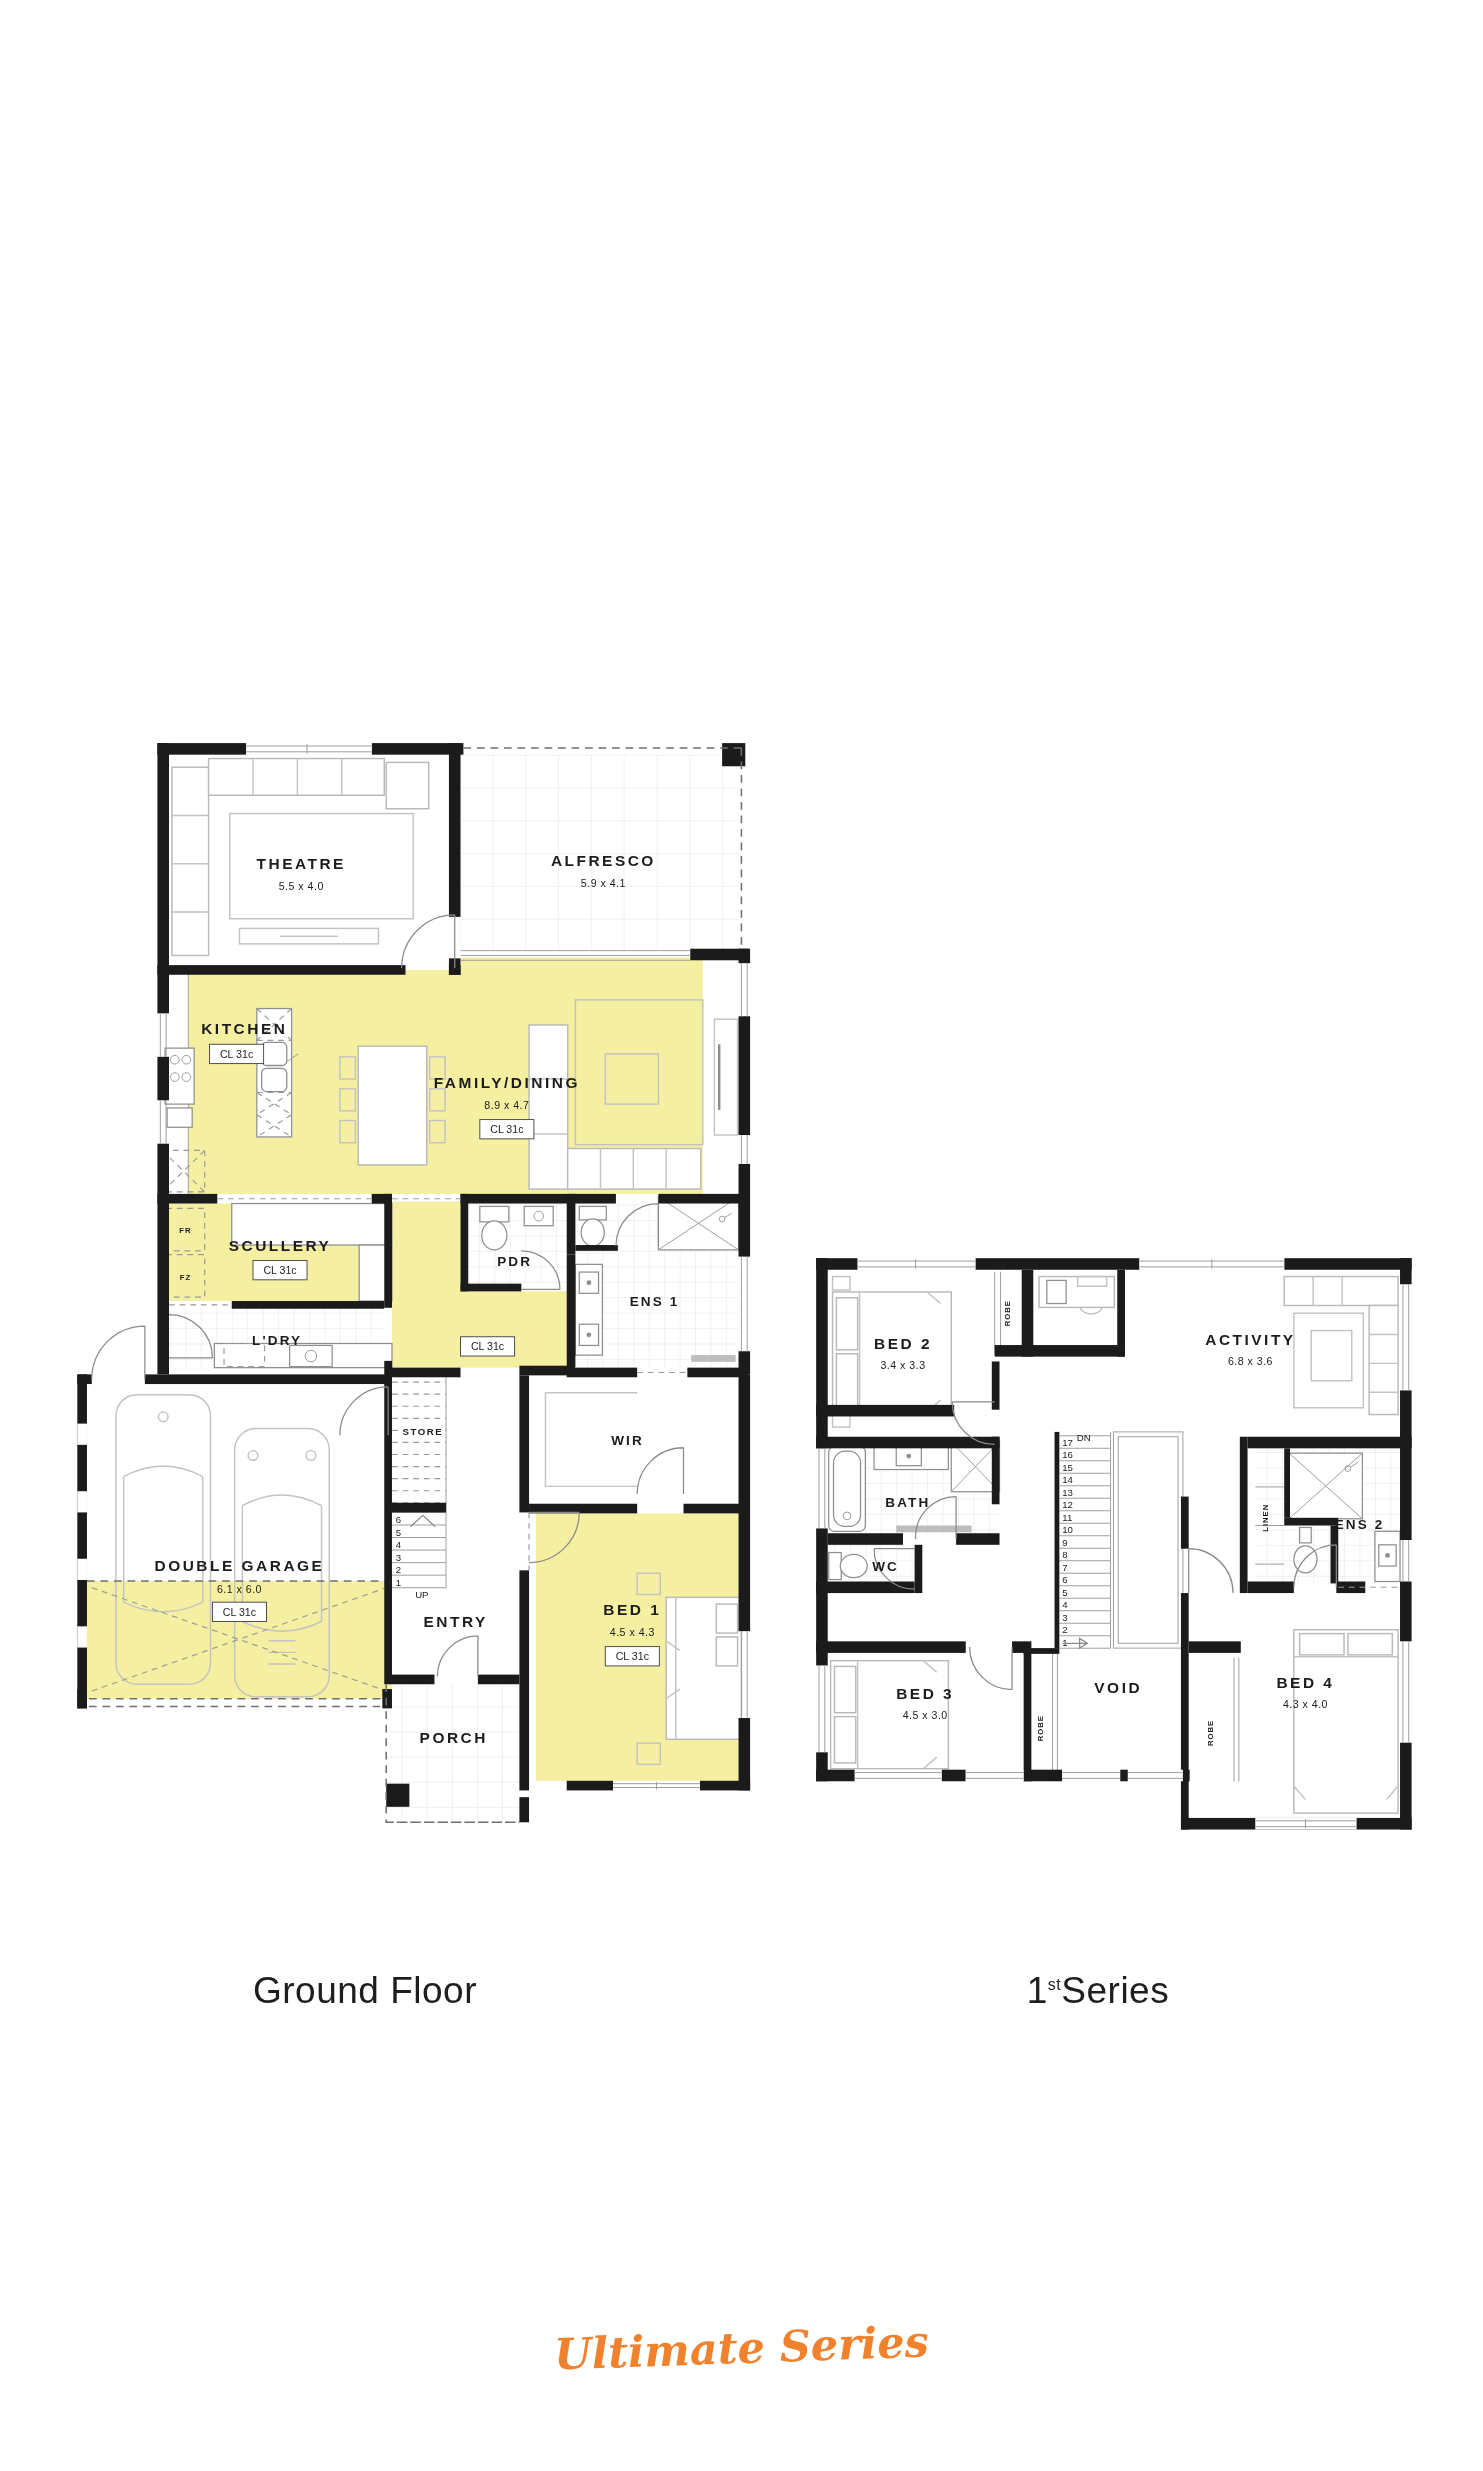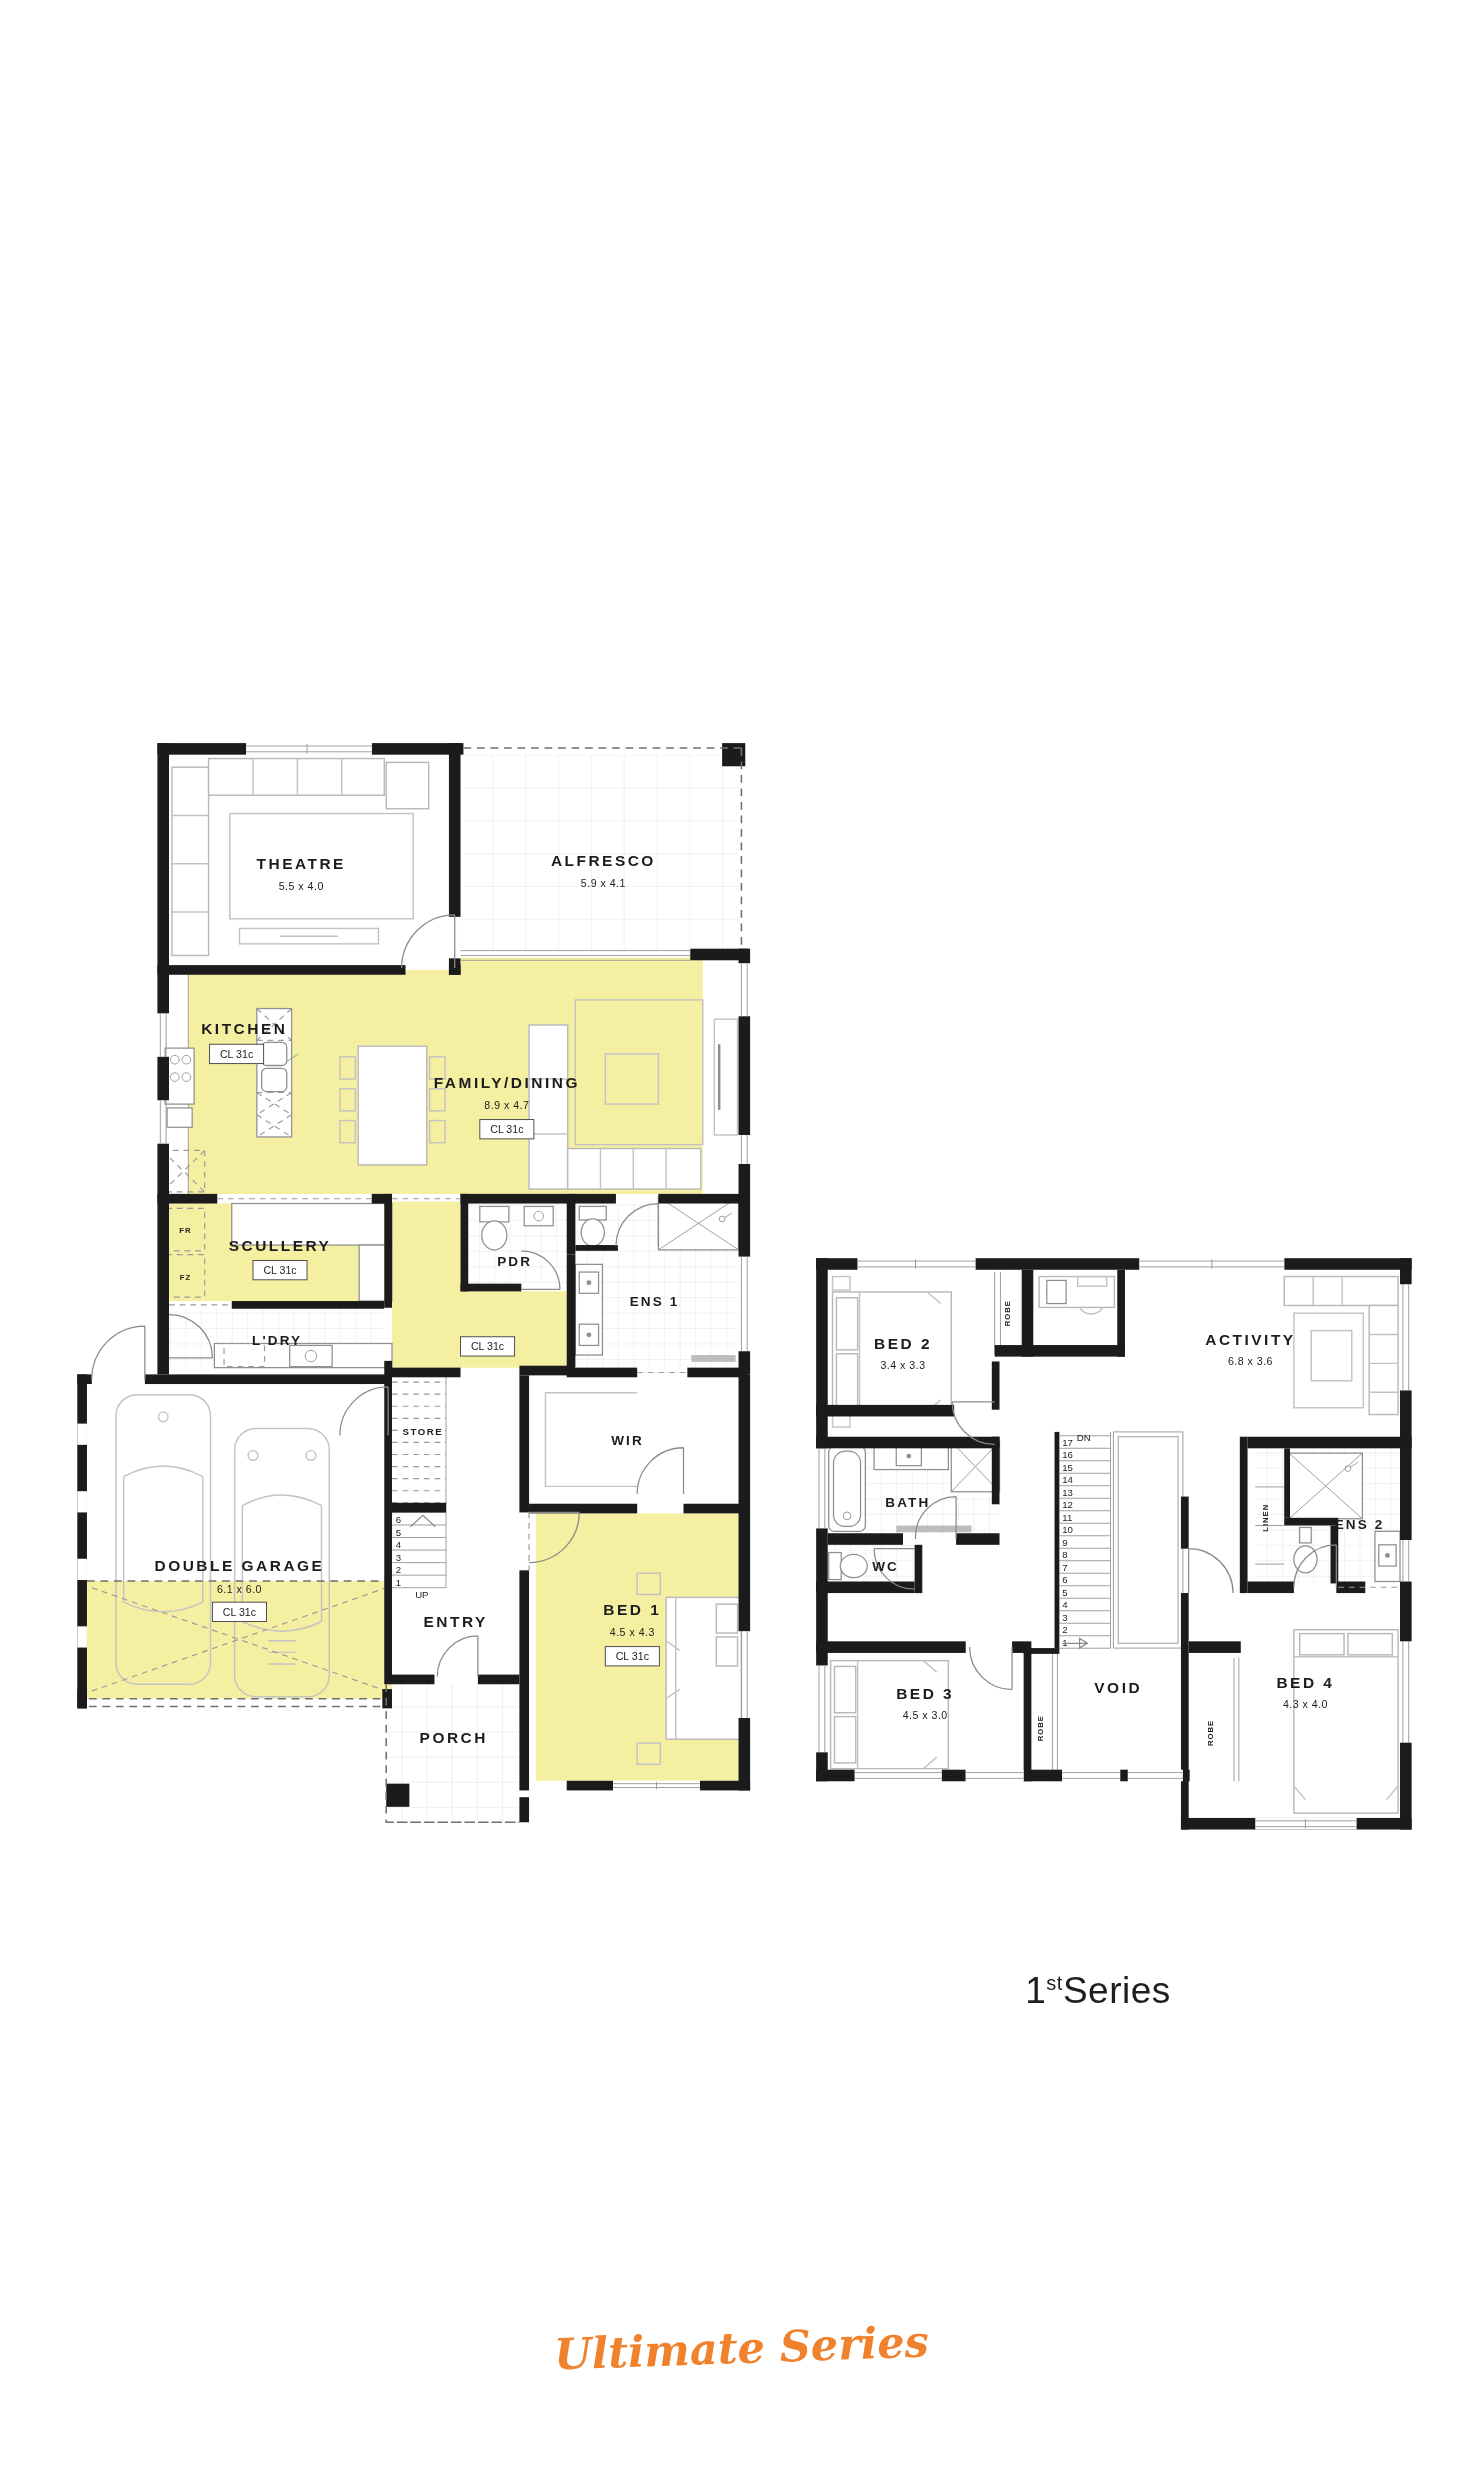--- a/index.html
+++ b/index.html
@@ -20,21 +20,21 @@
   .lbl2{font:700 14px "Liberation Sans",sans-serif;letter-spacing:2.2px;fill:#1c1c1c;text-anchor:middle;}
   .dims{font:500 11px "Liberation Sans",sans-serif;letter-spacing:.5px;fill:#1c1c1c;text-anchor:middle;}
   .tagt{font:500 11px "Liberation Sans",sans-serif;fill:#1c1c1c;text-anchor:middle;}
   .sml{font:700 10px "Liberation Sans",sans-serif;letter-spacing:1.6px;fill:#1c1c1c;text-anchor:middle;paint-order:stroke;stroke:#fff;stroke-width:4px;}
   .tiny{font:700 8px "Liberation Sans",sans-serif;letter-spacing:1px;fill:#1c1c1c;text-anchor:middle;}
   .num{font:400 10px "Liberation Sans",sans-serif;fill:#1c1c1c;}
   .tagbox{fill:#ffffff;stroke:#4a4a4a;stroke-width:1;}
   
   .caption{position:absolute;width:386px;text-align:center;font-size:37px;color:#1e1e1e;
            font-family:"Liberation Sans",sans-serif;font-weight:400;letter-spacing:0.5px;}
-  .caption sup{font-size:20px;}
+  .caption sup{font-size:16px;}
   #brand{position:absolute;left:452px;top:2323px;width:579px;text-align:center;
          font-family:"DejaVu Serif",serif;font-style:italic;font-weight:700;font-size:43px;
          transform:rotate(-2deg);}
 </style>
 </head>
 <body>
 <div id="canvas">
 
 <svg style="left:58px;top:714px;" width="695" height="1120" viewBox="60 740 720 1160">
   <defs>
@@ -599,18 +599,19 @@
     <text class="tiny" transform="rotate(-90 1080 1790)" x="1080" y="1790">ROBE</text>
     <text class="lbl" x="1158" y="1754">VOID</text>
     <text class="tiny" transform="rotate(-90 1313 1572)" x="1313" y="1572">LINEN</text>
     <text class="lbl2" x="1408" y="1584">ENS 2</text>
     <text class="lbl" x="1352" y="1748">BED 4</text>
     <text class="dims" x="1352" y="1769">4.3 x 4.0</text>
     <text class="tiny" transform="rotate(-90 1256 1795)" x="1256" y="1795">ROBE</text>
   </g>
 </svg>
 
+<div class="caption" style="left:172px;top:1970px;"><span>Ground Floor</span></div>
 <div class="caption" style="left:905px;top:1970px;"><span>1</span><sup>st</sup><span>Series</span></div>
 
 <div id="brand" style="color: rgb(240, 130, 45);"><span>Ultimate Series</span></div>
 
 </div>
 
 
 </body></html>

